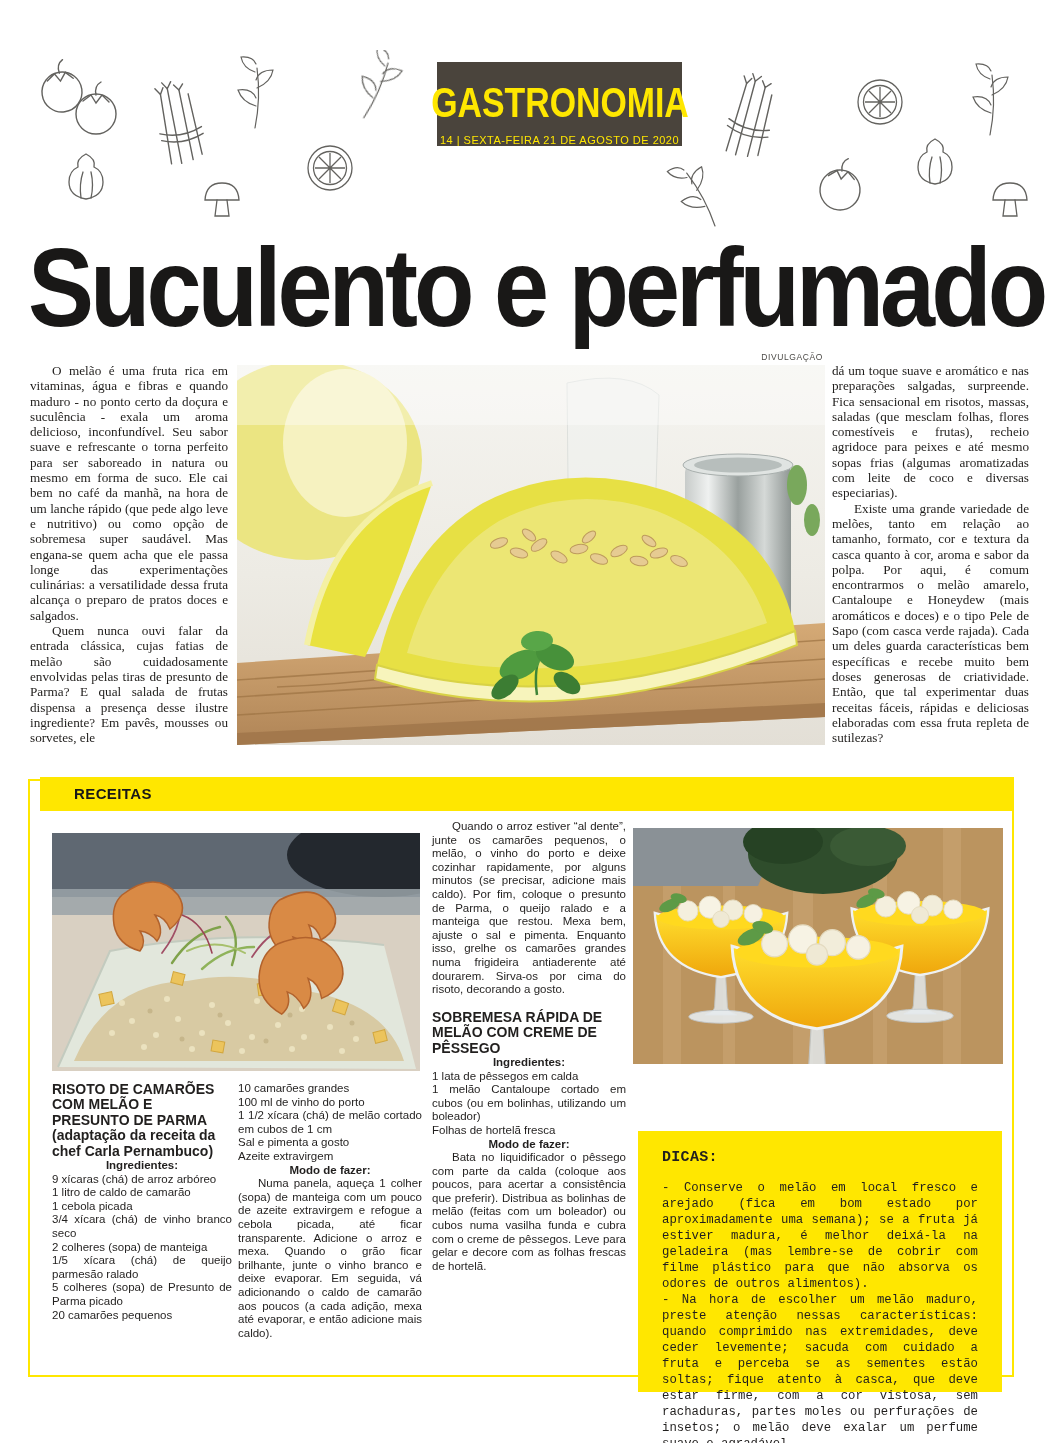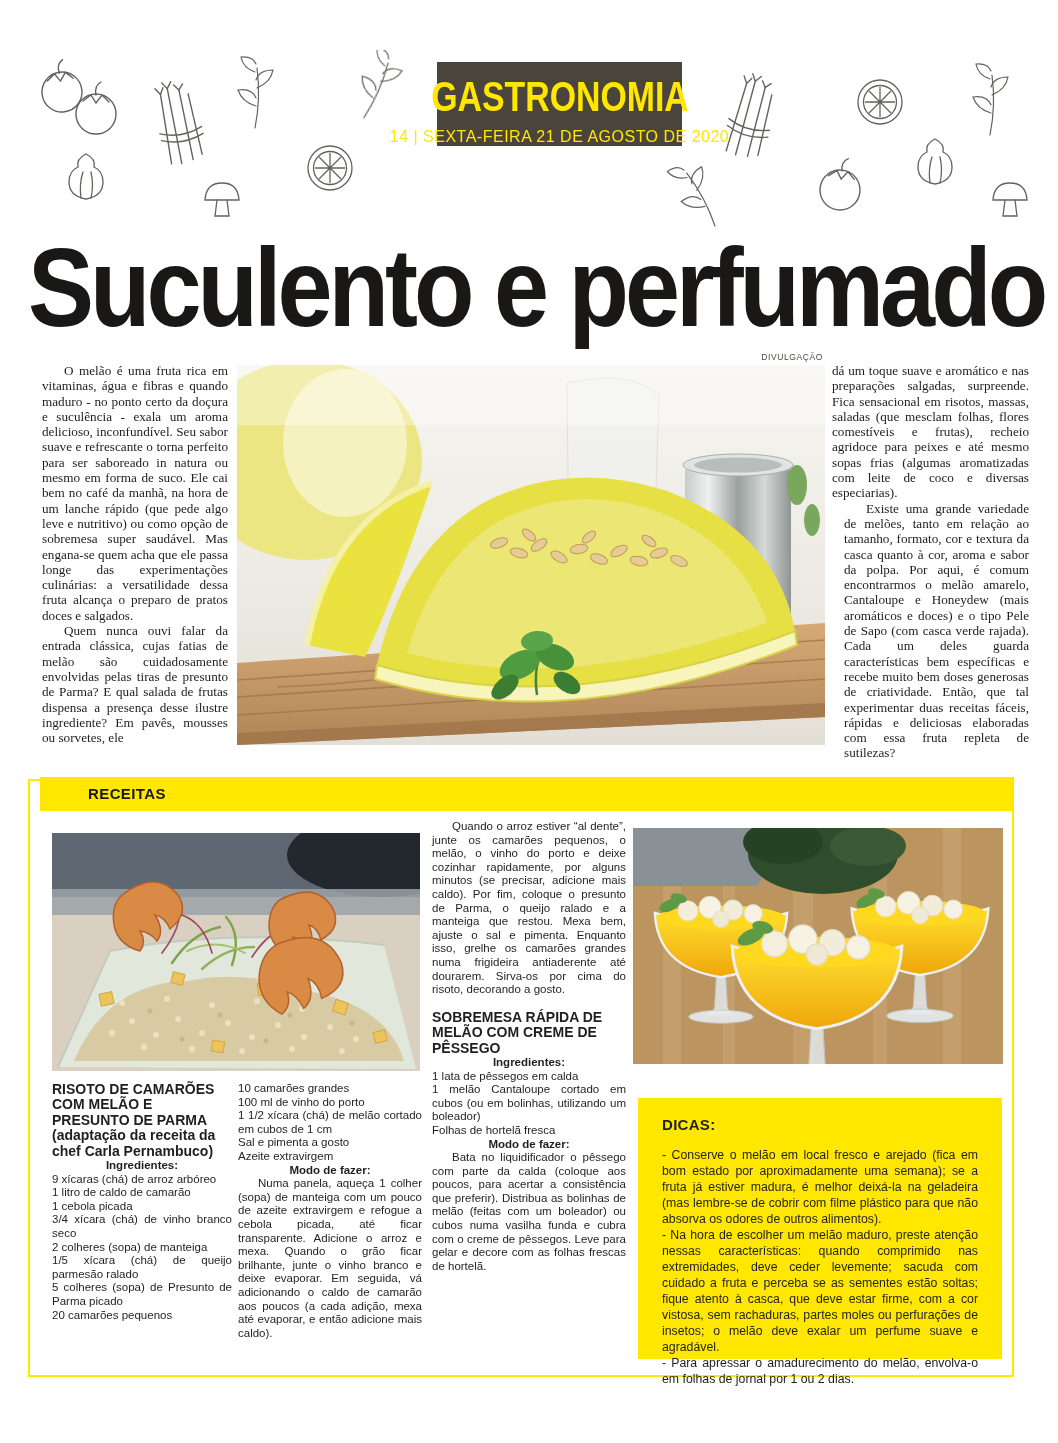--- a/index.html
+++ b/index.html
@@ -8,69 +8,69 @@
 
   
   .band{position:absolute;left:0;top:50px;width:1058px;height:180px;}
   .doodles{position:absolute;left:0;top:0;}
   .masthead{position:absolute;left:405px;top:12px;width:245px;height:84px;
             background:#4a443c;display:flex;flex-direction:column;
             align-items:center;justify-content:flex-end;margin-left:32px;}
   .masthead-title{font-family:"Liberation Sans",sans-serif;font-weight:bold;
             font-size:36px;color:#ffe700;letter-spacing:0;
             transform:scale(0.94,1.18);white-space:nowrap;}
-  .masthead-date{font-family:"Liberation Sans",sans-serif;font-size:16px;
+  .masthead-date{font-family:"Liberation Sans",sans-serif;font-size:11px;
             color:#ffe700;letter-spacing:.5px;margin-top:10px;white-space:nowrap;}
 
   
   .headline{position:absolute;left:28px;top:224px;width:1002px;margin:0;
             font-family:"Liberation Sans",sans-serif;font-weight:bold;
             font-size:99px;letter-spacing:-4px;color:#191817;text-align:center;
             white-space:nowrap;transform:scaleY(1.12);transform-origin:center top;}
 
   
   .credit{position:absolute;left:237px;top:352px;width:586px;text-align:right;
           font-family:"Liberation Sans",sans-serif;font-size:8.5px;color:#4c4a47;
           letter-spacing:.6px;}
   .photo{position:absolute;overflow:hidden;background:#eee;}
   .photo svg{display:block;}
   .ph-melon{left:237px;top:365px;width:588px;height:380px;}
   .art-col{position:absolute;top:363px;text-align:justify;
            font-size:13.2px;line-height:15.3px;}
   .art-left{left:30px;width:198px;}
   .art-right{left:832px;width:197px;}
   .art-col p{margin:0;}
-  p.ind{text-indent:22px;margin-left:12px;}
+  p.ind{text-indent:22px;}
 
   
   .frame{position:absolute;left:28px;top:779px;width:982px;height:594px;
          border:2px solid #ffe700;background:#fff;}
   .banner{position:absolute;left:40px;top:777px;width:974px;height:34px;
           background:#ffe700;}
   .banner span{font-family:"Liberation Sans",sans-serif;font-weight:bold;
-          font-size:15px;letter-spacing:.4px;line-height:34px;padding-left:48px;
+          font-size:15px;letter-spacing:.4px;line-height:34px;padding-left:34px;
           color:#191817;display:inline-block;}
   .ph-risotto{left:52px;top:833px;width:368px;height:238px;}
   .ph-dessert{left:633px;top:828px;width:370px;height:236px;}
 
   .rcol{position:absolute;font-family:"Liberation Sans",sans-serif;
         font-size:11.5px;line-height:13.6px;text-align:justify;color:#211f1e;}
   .rcol1{left:52px;top:1082px;width:180px;}
   .rcol2{left:238px;top:1082px;width:184px;}
   .rcol3{left:432px;top:820px;width:194px;}
   .rcol p{margin:0;}
   .rtitle{font-weight:bold;font-size:14px;line-height:15.4px;text-align:left;}
   .rlabel{font-weight:bold;margin-top:13px;text-align:center;}
   .gap{height:13px;}
   p.mind{text-indent:20px;}
 
   
-  .dicas{position:absolute;left:638px;top:1098px;width:364px;height:261px;
+  .dicas{position:absolute;left:638px;top:1131px;width:364px;height:261px;
          background:#ffe700;box-sizing:border-box;padding:18px 24px 0 24px;
-         font-family:Liberation Sans, sans-serif;color:#211f1e;}
+         font-family:Liberation Mono, monospace;color:#211f1e;}
   .dicas h3{margin:0 0 14px 0;font-size:15px;letter-spacing:.3px;}
   .dicas p{margin:0;font-size:12.3px;line-height:16px;text-align:justify;}
 </style>
 </head>
 <body>
 
 <div>
 
   <header class="band">
     <svg class="doodles" width="1058" height="180" viewBox="0 0 1058 180">

